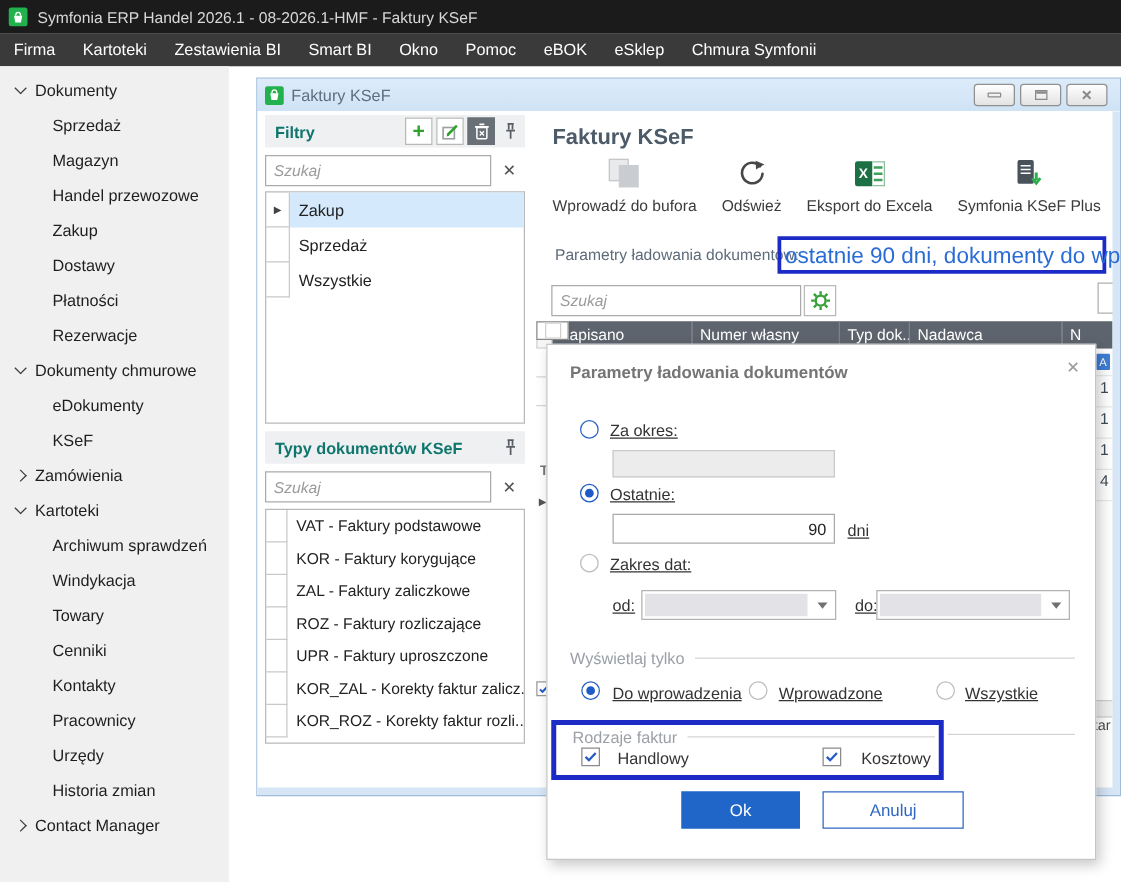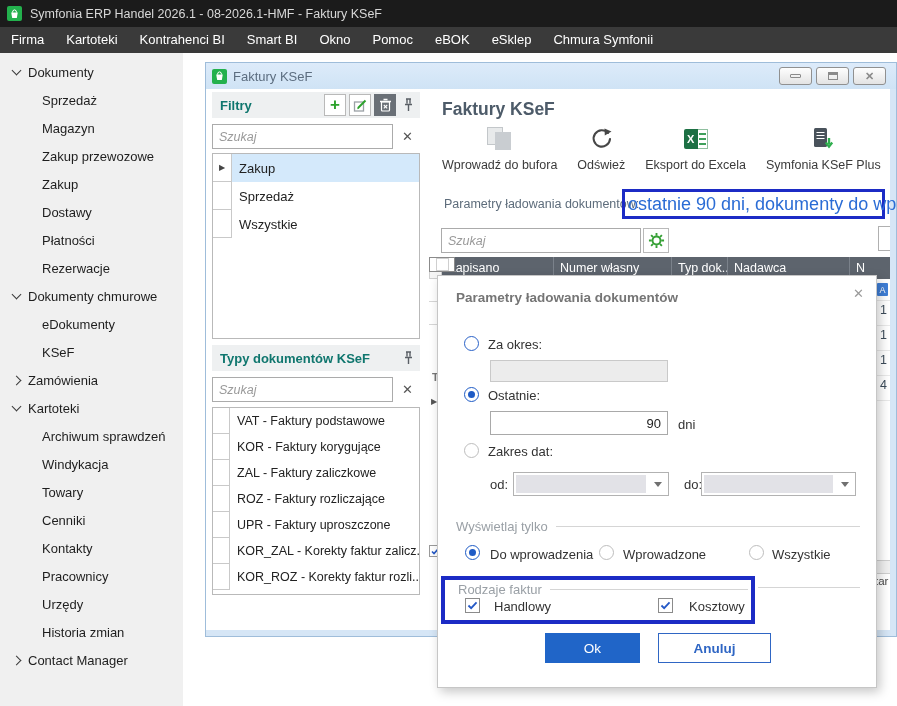--- a/index.html
+++ b/index.html
@@ -121,40 +121,40 @@
   
   .dialog { position:absolute; left:437px; top:275px; width:440px; height:413px; background:#fff;
             border:1px solid #c6c6c6; box-shadow:3px 4px 10px rgba(0,0,0,.22); z-index:10; font-size:13px; color:#333; }
   .dlg-title { position:absolute; left:18px; top:14px; font-size:13.5px; font-weight:bold; color:#757575; }
   .dlg-close { position:absolute; right:12px; top:10px; color:#9a9a9a; font-size:13px; background:none; border:none; }
   .radio { position:absolute; width:15px; height:15px; border-radius:50%; background:#fff; }
   .radio.blue { border:1px solid #2a62c8; }
   .radio.gray { border:1px solid #bdbdbd; }
   .radio.sel { border:1px solid #1e5bc6; }
   .radio.sel::after { content:""; position:absolute; left:3px; top:3px; width:7px; height:7px; border-radius:50%; background:#1e5bc6; }
-  .dlab { position:absolute; white-space:nowrap; }
+  .dlab { position:absolute; white-space:nowrap;text-decoration:underline; }
   .din1 { position:absolute; left:52px; top:84px; width:178px; height:22px; background:#ececec; border:1px solid #c9c9c9; }
   .din2 { position:absolute; left:52px; top:135px; width:178px; height:24px; border:1px solid #a9a9a9;
           font-size:13px; text-align:right; padding:0 6px; color:#222; background:#fff; }
   .dd { position:absolute; top:196px; height:24px; border:1px solid #b2b2b2; background:#fff; }
   .dd .fill { position:absolute; left:2px; top:2px; bottom:2px; right:22px; background:#e2e2e7; }
   .dd .arr { position:absolute; right:6px; top:9px; width:0; height:0;
              border-left:4px solid transparent; border-right:4px solid transparent; border-top:5px solid #707070; }
   .grp { position:absolute; left:18px; top:243px; width:404px; display:flex; align-items:center; color:#9aa0a6; font-size:13px; }
   .grp .ln, .grp2 .ln { flex:1; height:1px; background:#d5d5d5; margin-left:8px; }
   .annot2 { position:absolute; left:3px; top:300px; width:314px; height:48px; border:4px solid #1c2bc5; z-index:5; }
   .grp2 { position:absolute; left:13px; top:2px; width:290px; display:flex; align-items:center; color:#9aa0a6; font-size:13px; }
   .grp2-ext { position:absolute; left:320px; top:311px; width:102px; height:1px; background:#d5d5d5; }
   .cb { position:absolute; width:15px; height:15px; border:1px solid #8b8b8b; background:#fff;
         display:flex; align-items:center; justify-content:center; }
   .cblab { position:absolute; color:#333; font-size:13px; white-space:nowrap; }
   .okbtn { position:absolute; left:107px; top:357px; width:95px; height:30px; background:#2065c8; color:#fff;
            border:none; font-size:13.5px; }
   .cancelbtn { position:absolute; left:220px; top:357px; width:113px; height:30px; background:#fff; color:#2f66c4;
-               border:1px solid #2f66c4; font-size:13.5px;font-weight:bold; }
+               border:1px solid #2f66c4; font-size:13.5px; }
 
   
   .ic-buf { position:relative; width:26px; height:24px; }
   .ic-buf .b1 { position:absolute; left:0; top:0; width:16px; height:18px; background:#e8eaeb; border:1px solid #c3c7ca; }
   .ic-buf .b2 { position:absolute; left:8px; top:5px; width:16px; height:18px; background:#c9cdd1; }
   .ic-xl { display:flex; }
   .xl-x { width:14px; height:20px; background:#1d7044; color:#fff; font-size:11px; font-weight:bold;
           display:flex; align-items:center; justify-content:center; border-radius:2px 0 0 2px; }
   .xl-grid { width:10px; height:20px; background:#fff; border:1px solid #8fbf9f; border-left:none;
              display:flex; flex-direction:column; justify-content:space-evenly; padding:0 1px; }
@@ -171,21 +171,21 @@
           <path d="M2.2 3.5h6.6l-1 5.5H3.2z" fill="#fff"></path>
           <path d="M3.5 3.5a2 2.6 0 0 1 4 0" fill="none" stroke="#fff" stroke-width="1"></path>
         </svg>
     </span>
     <span class="ttext">Symfonia ERP Handel 2026.1 - 08-2026.1-HMF - Faktury KSeF</span>
   </div>
 
   <div class="menubar">
     <span class="mi">Firma</span>
     <span class="mi">Kartoteki</span>
-    <span class="mi">Kontrahenci BI</span>
+    <span class="mi">Zestawienia BI</span>
     <span class="mi">Smart BI</span>
     <span class="mi">Okno</span>
     <span class="mi">Pomoc</span>
     <span class="mi">eBOK</span>
     <span class="mi">eSklep</span>
     <span class="mi">Chmura Symfonii</span>
   </div>
 
   <div class="sidebar">
     <div class="trow lvl0">
@@ -194,21 +194,21 @@
         </span>
       <span class="tlabel">Dokumenty</span>
     </div>
     <div class="trow lvl1">
         <span class="tlabel">Sprzedaż</span>
       </div>
     <div class="trow lvl1">
         <span class="tlabel">Magazyn</span>
       </div>
     <div class="trow lvl1">
-        <span class="tlabel">Zakup przewozowe</span>
+        <span class="tlabel">Handel przewozowe</span>
       </div>
     <div class="trow lvl1">
         <span class="tlabel">Zakup</span>
       </div>
     <div class="trow lvl1">
         <span class="tlabel">Dostawy</span>
       </div>
     <div class="trow lvl1">
         <span class="tlabel">Płatności</span>
       </div>

